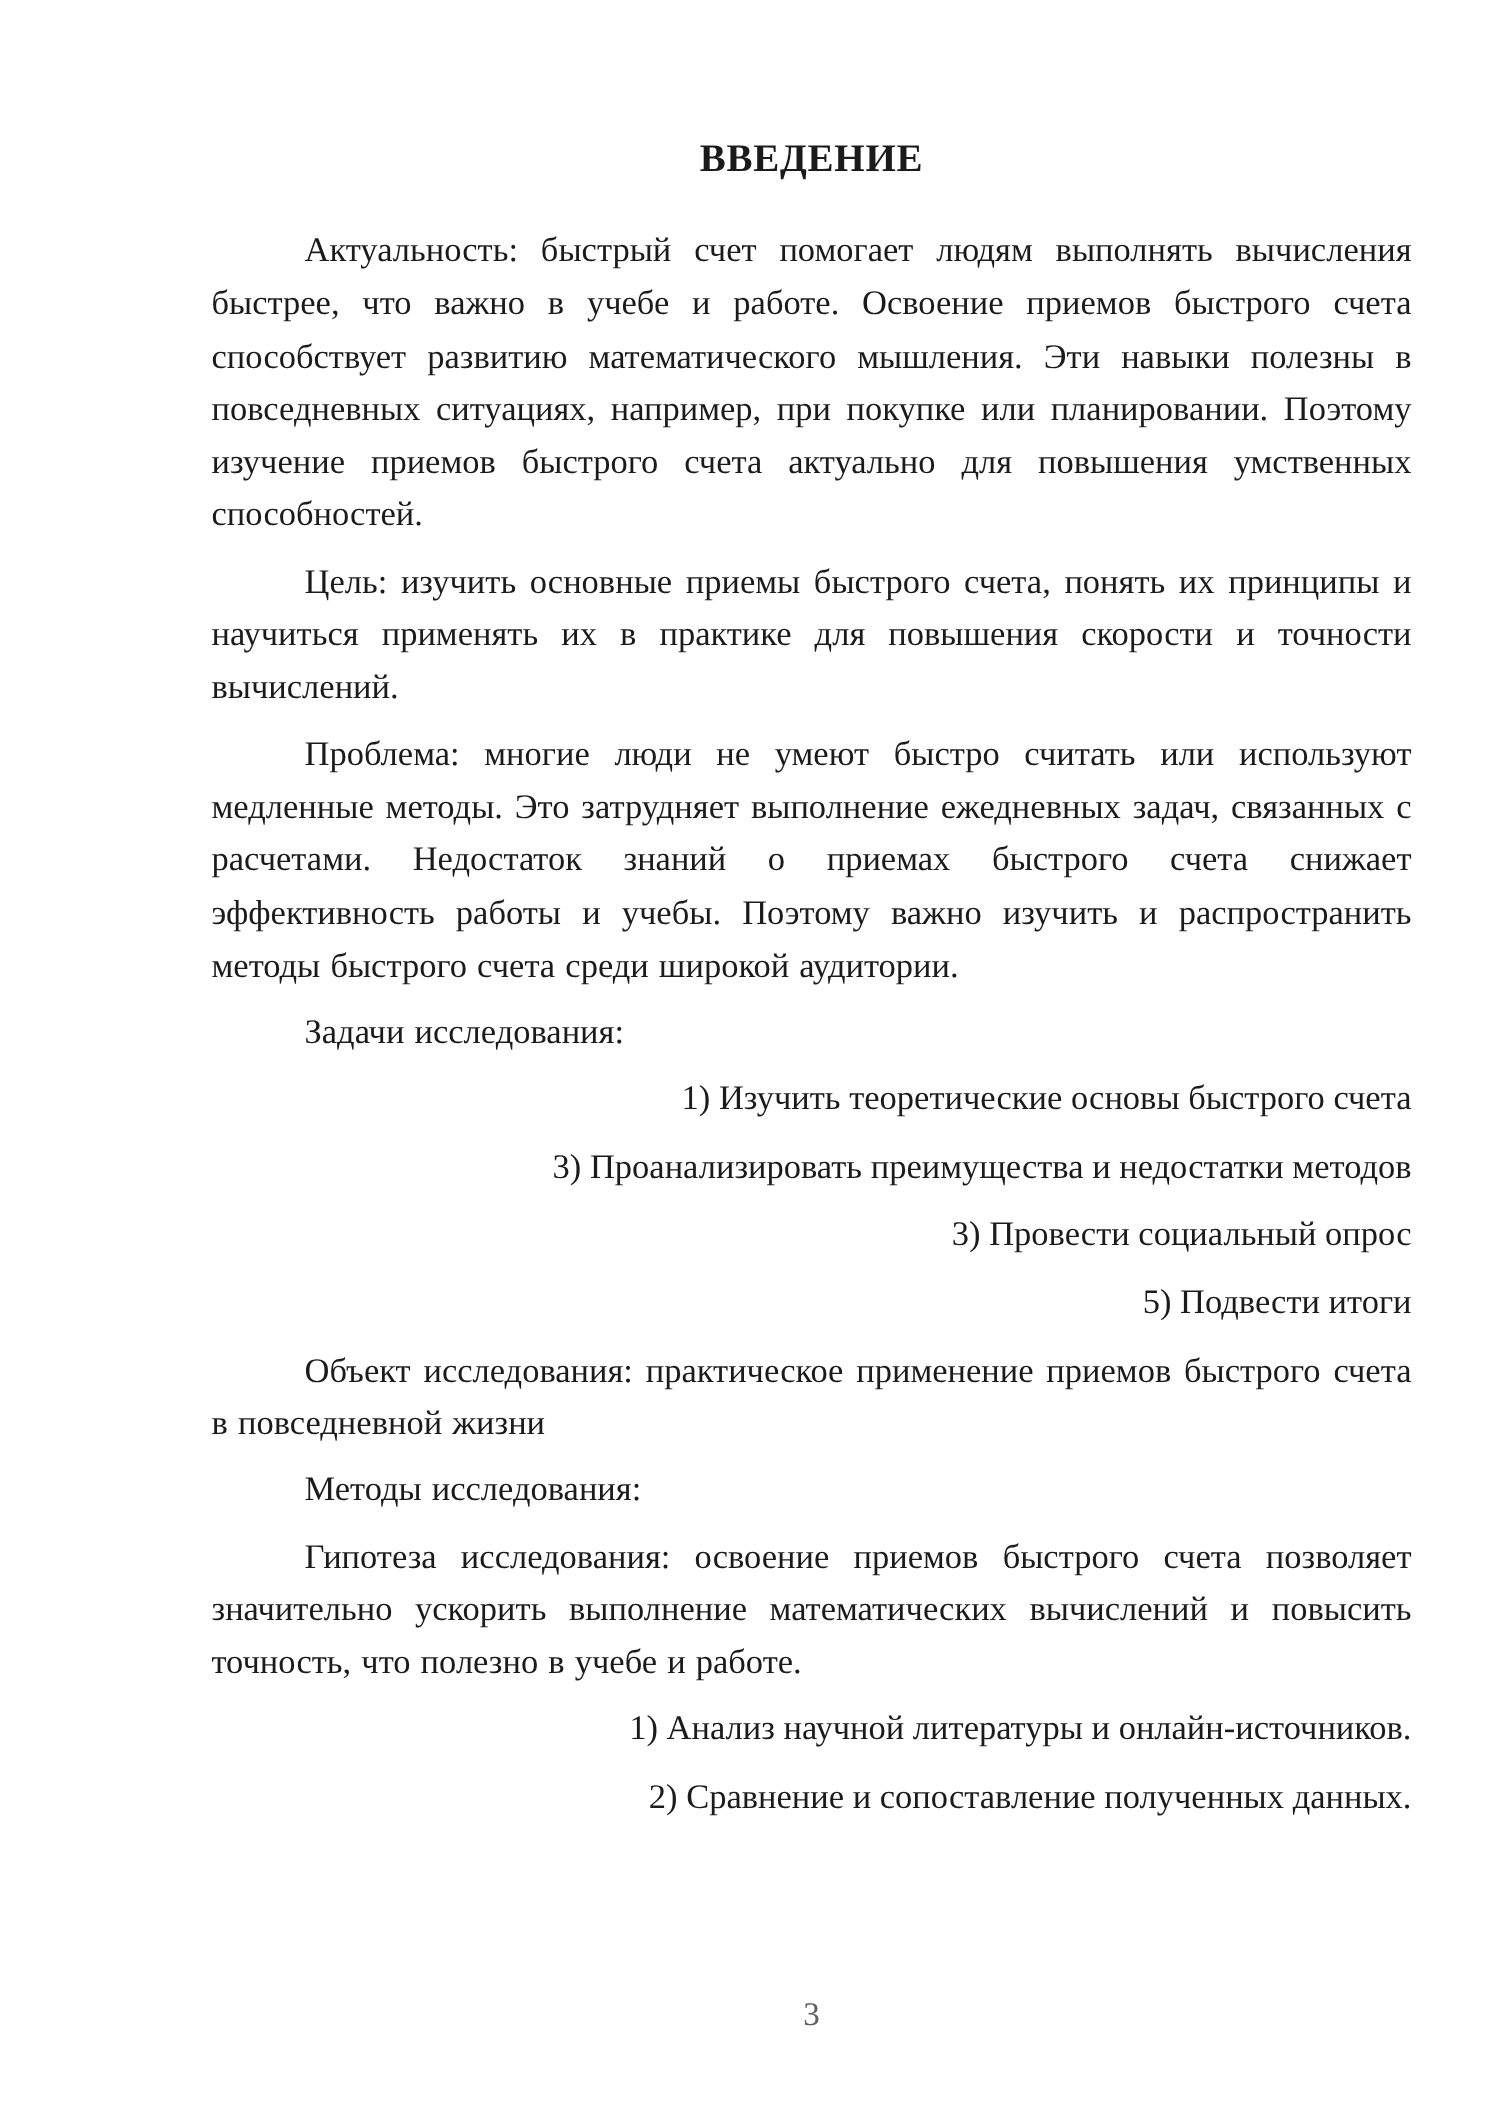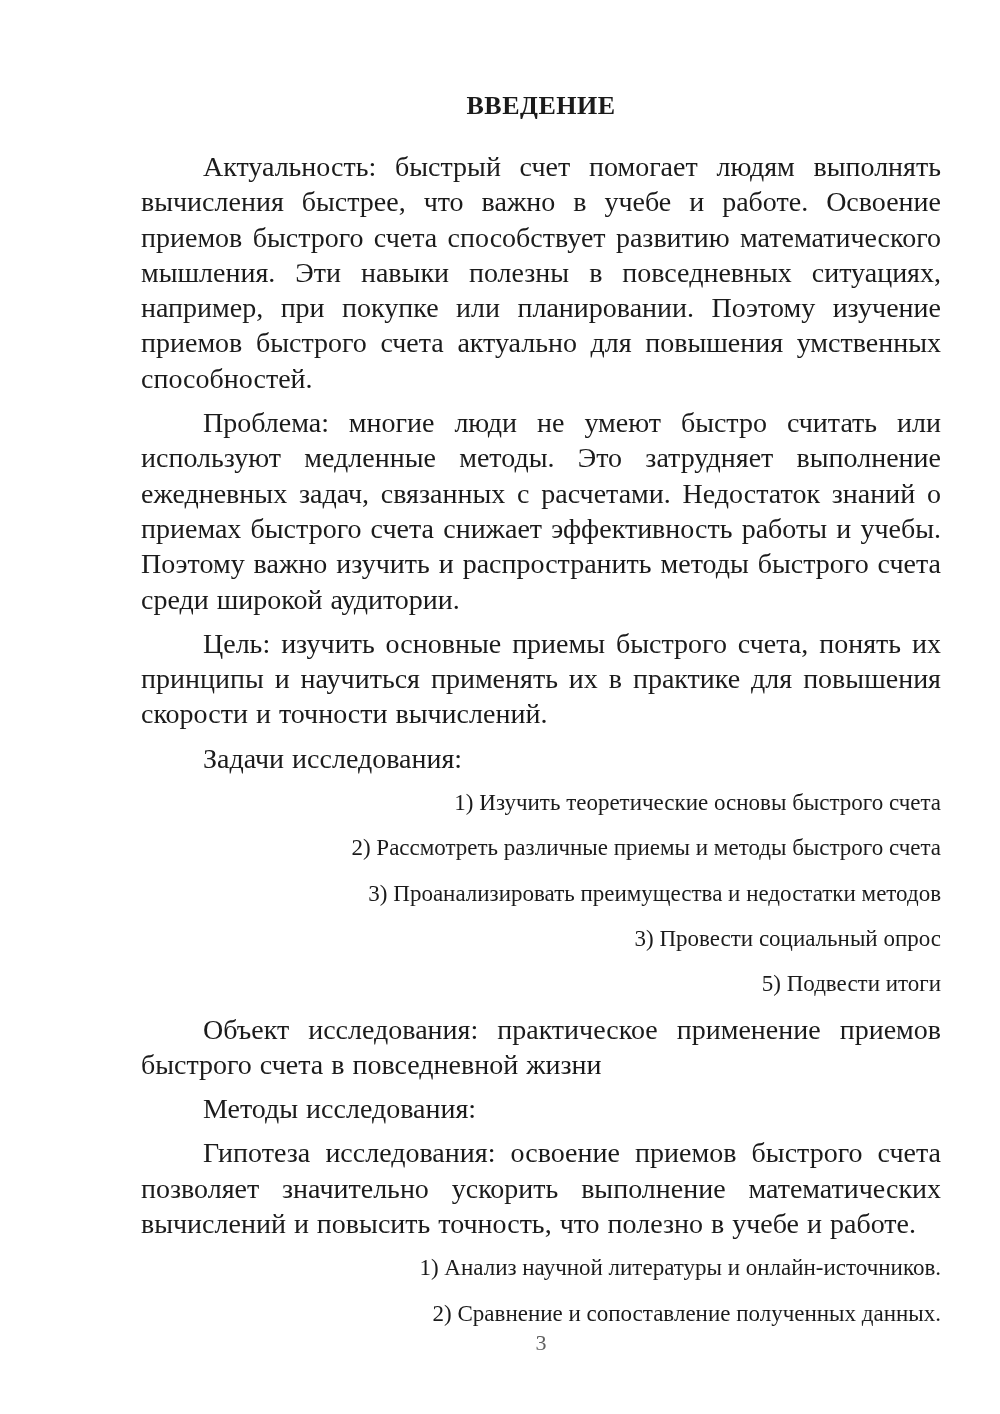--- a/index.html
+++ b/index.html
@@ -34,21 +34,21 @@
   }
   .doc-title {
     font-size: 26px;
     font-weight: bold;
     text-align: center;
     margin: 0 0 25px 0;
     line-height: 36px;
     letter-spacing: 0.5px;
   }
   .para {
-    font-size: 28px;
+    font-size: 23px;
     line-height: 35.3px;
     text-align: justify;
     text-indent: 62px;
     margin: 0 0 9px 0;
     word-spacing: 1px;
   }
   .list-item {
     font-size: 23px;
     line-height: 35.3px;
     text-align: right;
@@ -68,28 +68,27 @@
 </head>
 <body>
 
 <div class="page">
   <div class="content">
 
     <h1 class="doc-title">ВВЕДЕНИЕ</h1>
 
     <p class="para">Актуальность: быстрый счет помогает людям выполнять вычисления быстрее, что важно в учебе и работе. Освоение приемов быстрого счета способствует развитию математического мышления. Эти навыки полезны в повседневных ситуациях, например, при покупке или планировании. Поэтому изучение приемов быстрого счета актуально для повышения умственных способностей.</p>
 
+    <p class="para">Цель: изучить основные приемы быстрого счета, понять их принципы и научиться применять их в практике для повышения скорости и точности вычислений.</p>
+
     <p class="para">Проблема: многие люди не умеют быстро считать или используют медленные методы. Это затрудняет выполнение ежедневных задач, связанных с расчетами. Недостаток знаний о приемах быстрого счета снижает эффективность работы и учебы. Поэтому важно изучить и распространить методы быстрого счета среди широкой аудитории.</p>
-
-    <p class="para">Цель: изучить основные приемы быстрого счета, понять их принципы и научиться применять их в практике для повышения скорости и точности вычислений.</p>
 
     <p class="para">Задачи исследования:</p>
 
     <p class="list-item">1) Изучить теоретические основы быстрого счета</p>
-    <p class="list-item">2) Рассмотреть различные приемы и методы быстрого счета</p>
     <p class="list-item">3) Проанализировать преимущества и недостатки методов</p>
     <p class="list-item">3) Провести социальный опрос</p>
     <p class="list-item">5) Подвести итоги</p>
 
     <p class="para">Объект исследования: практическое применение приемов быстрого счета в повседневной жизни</p>
 
 
     <p class="para">Методы исследования:</p>
 
     <p class="para">Гипотеза исследования: освоение приемов быстрого счета позволяет значительно ускорить выполнение математических вычислений и повысить точность, что полезно в учебе и работе.</p>

